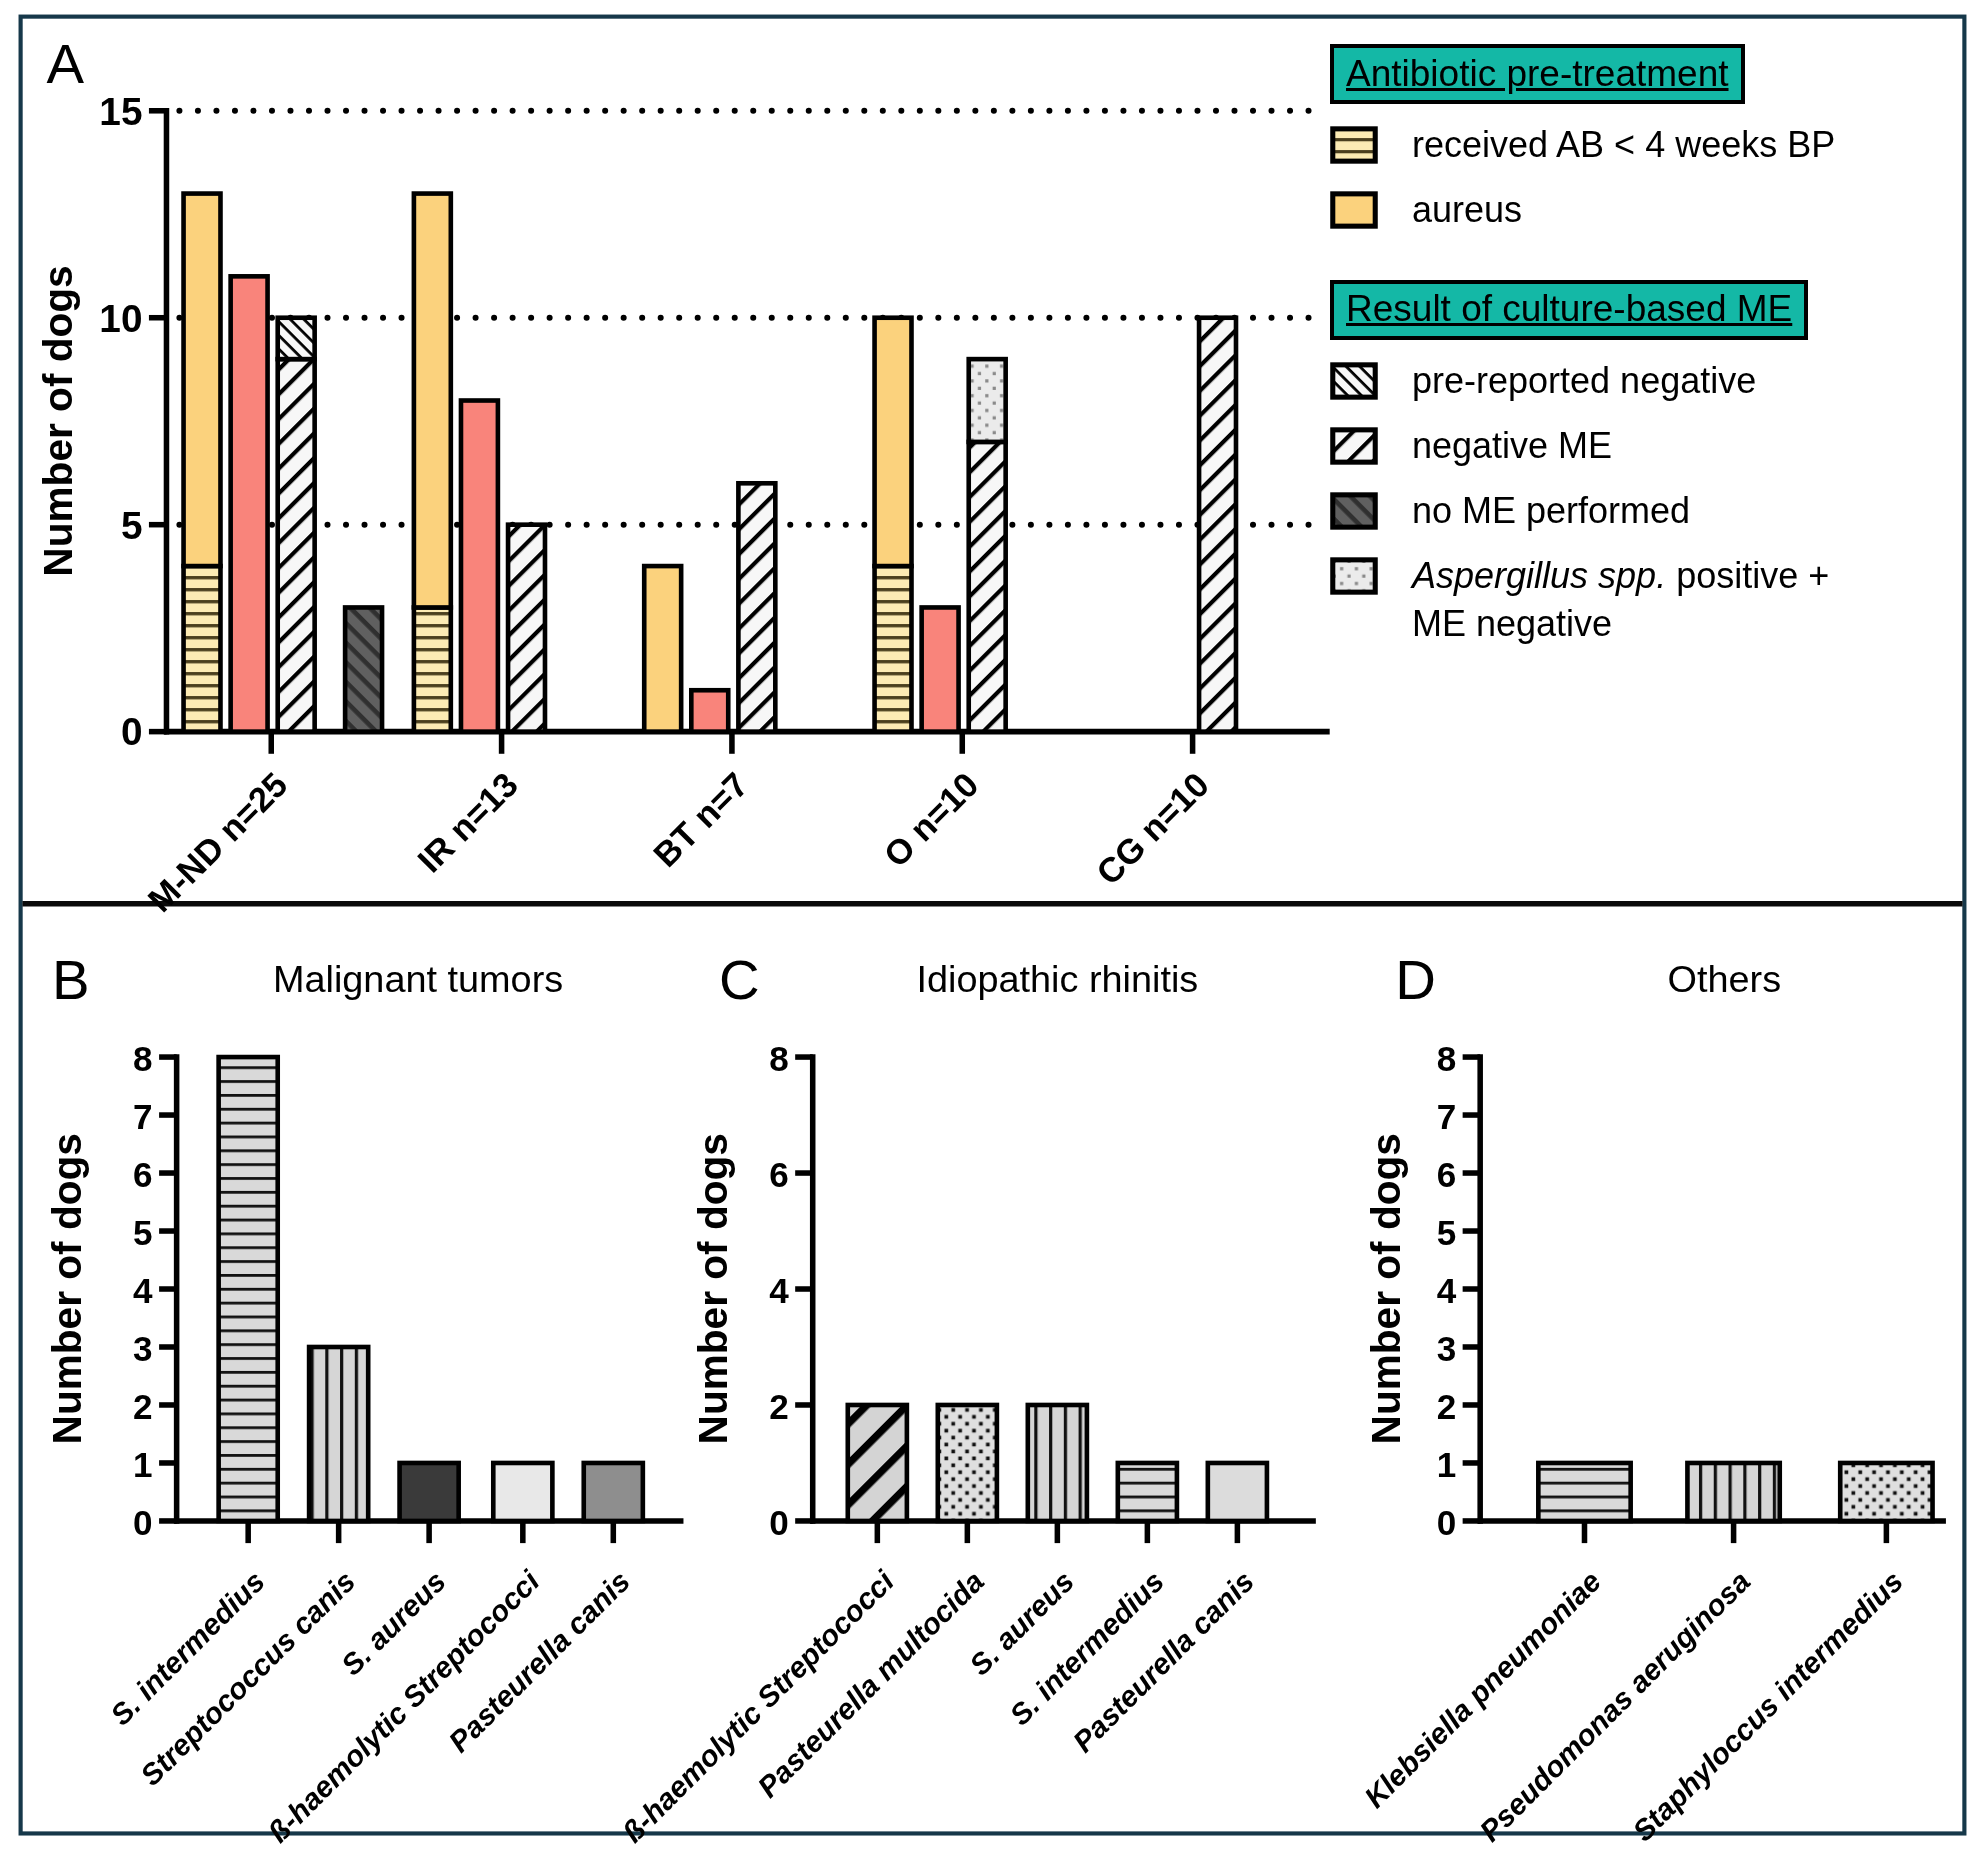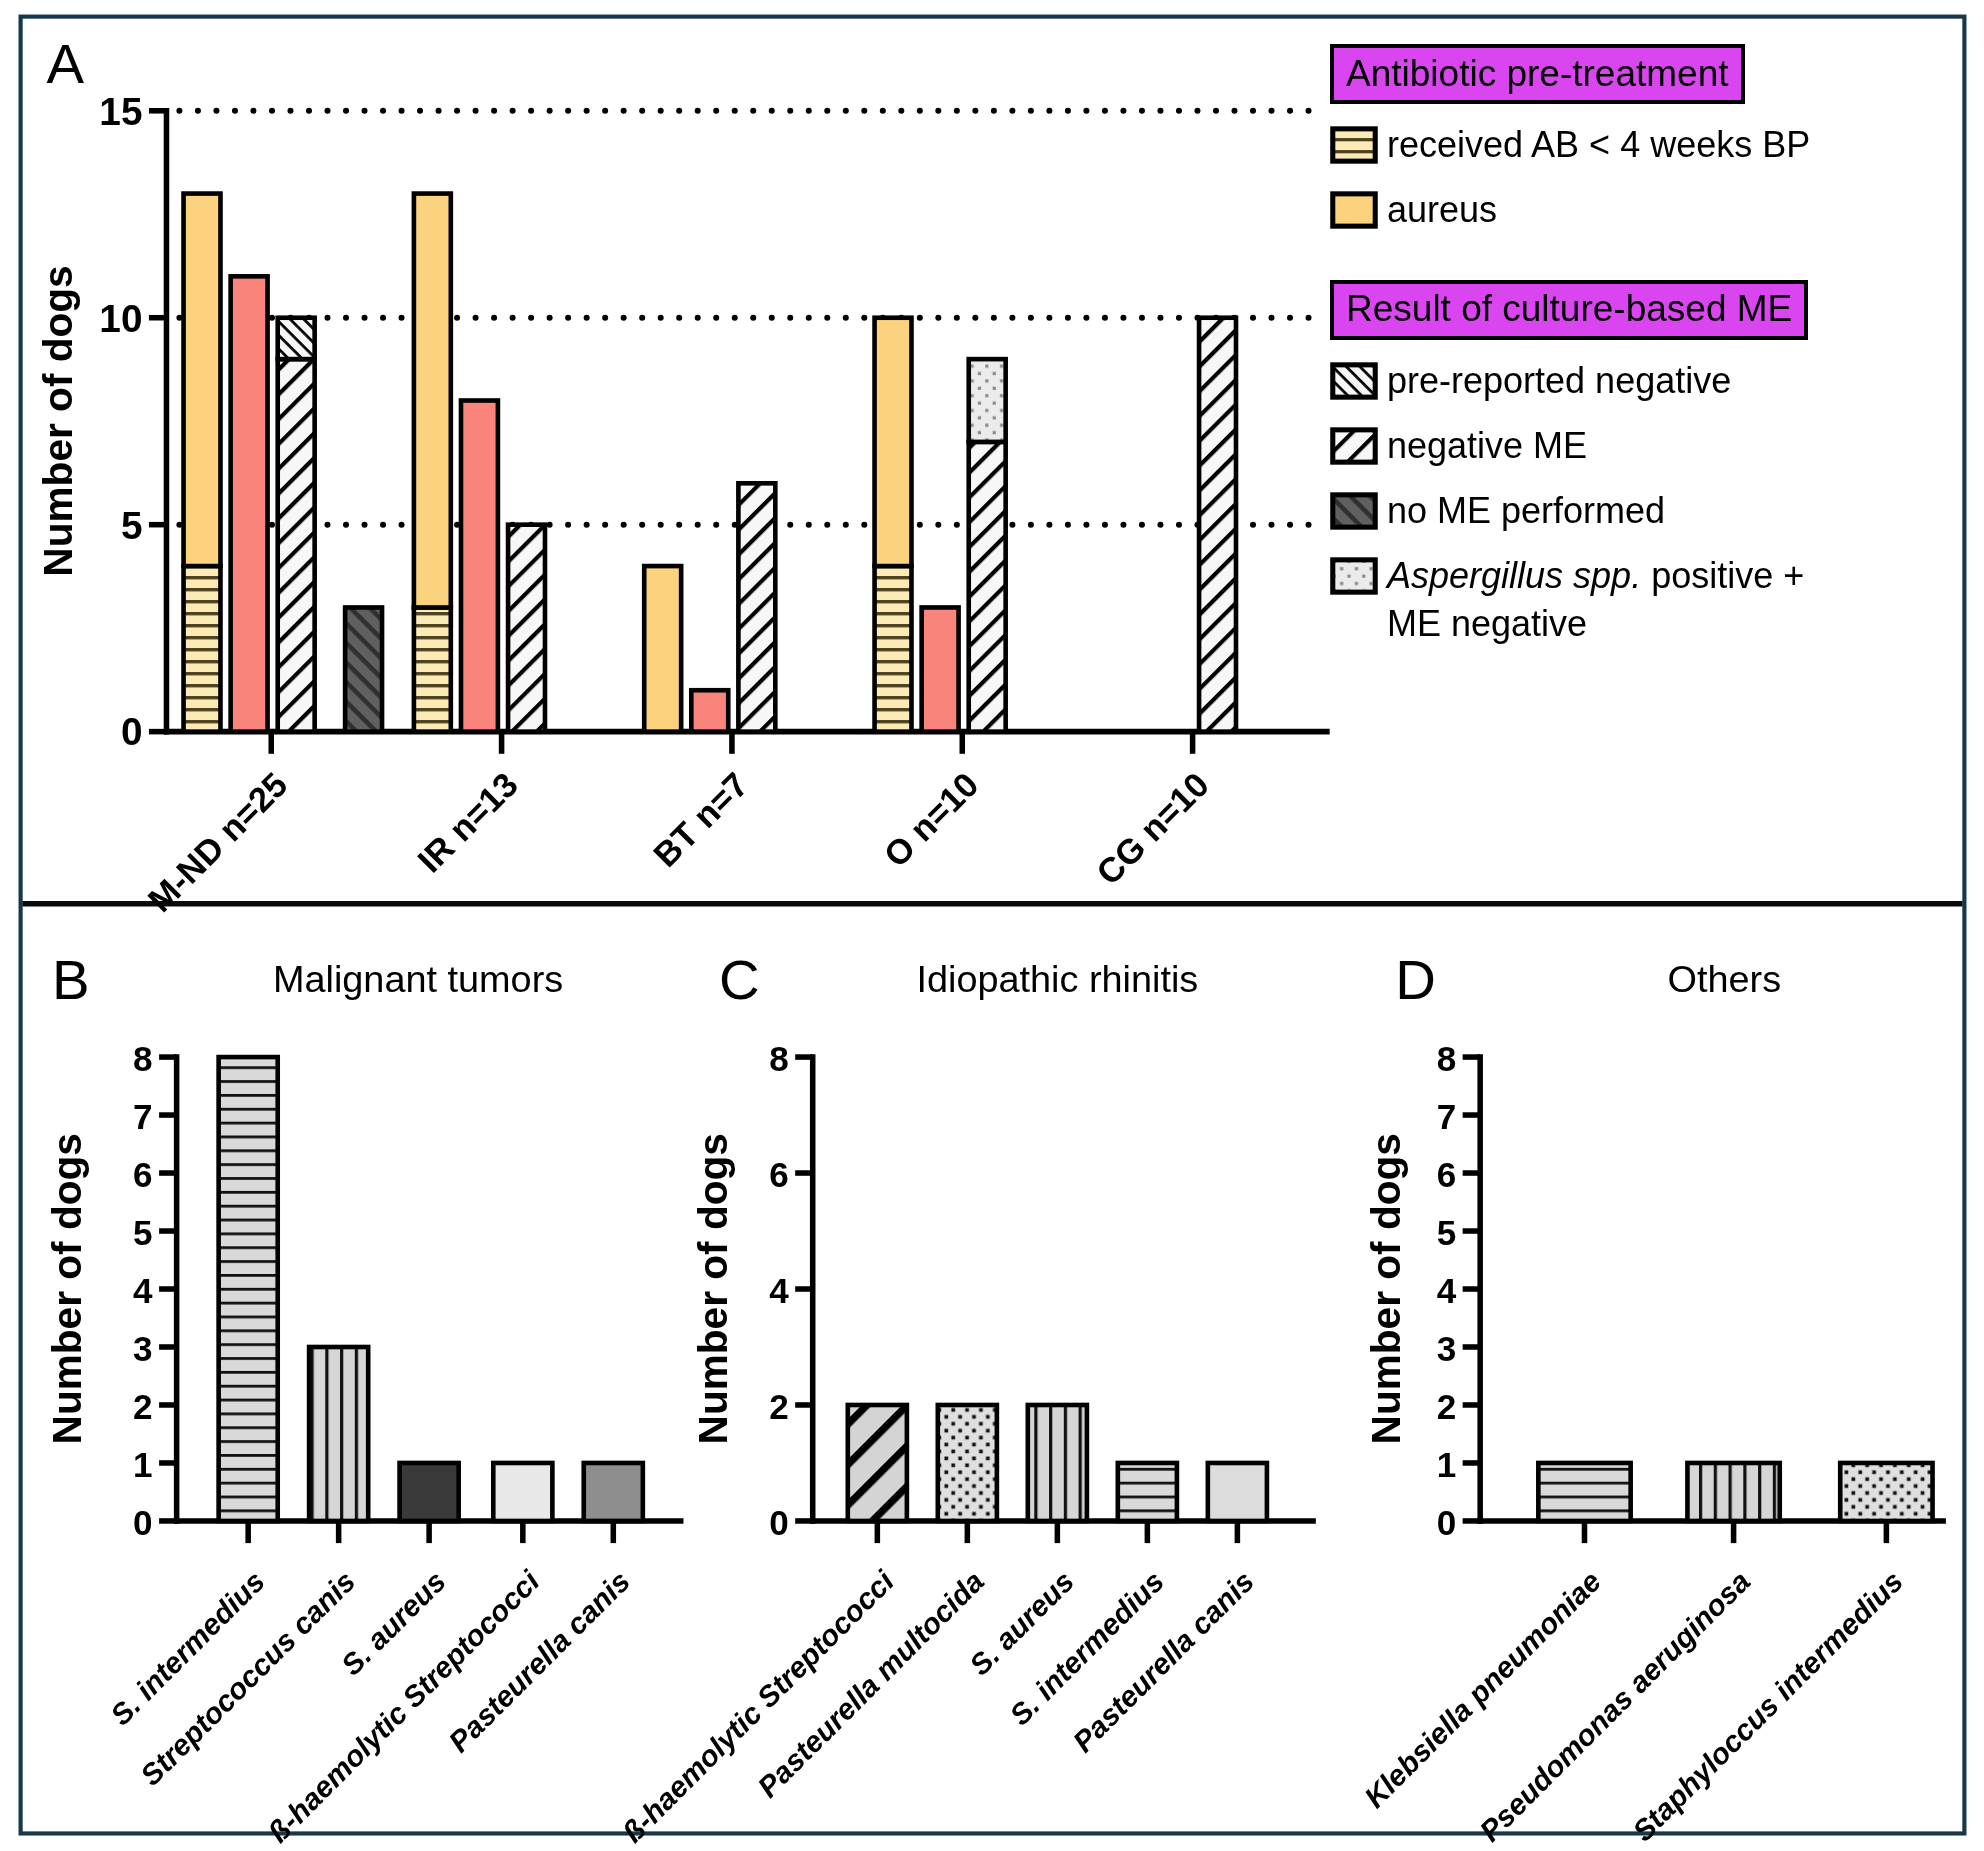--- a/index.html
+++ b/index.html
@@ -2,23 +2,23 @@
 <html style="font-size:7.4px"><head>
 <meta charset="utf-8">
 <style>
   html,body{margin:0;padding:0;background:#fff;}
   #page{position:relative;width:1985px;height:1851px;background:#ffffff;
         font-family:"Liberation Sans",sans-serif;overflow:hidden;}
   #fig{display:block;position:absolute;left:0;top:0;}
   svg text{font-family:"Liberation Sans",sans-serif;fill:#000;}
   #legendA{position:absolute;left:1330px;top:44px;width:635px;color:#000;}
   .lgd-header{display:inline-block;border:4.2px solid #000;padding:4.6px 12px;
-              font-size:37px;line-height:1.15;background:#d946ef;}
+              font-size:37px;line-height:1.15;background:#14b8a6;text-decoration:underline;}
   .lgd-items{margin-top:4.6px;}
-  .lgd-item{display:flex;align-items:flex-start;gap:9px;margin-top:17.5px;}
+  .lgd-item{display:flex;align-items:flex-start;gap:34px;margin-top:17.5px;}
   .lgd-swatch{flex:0 0 auto;margin-top:4.6px;}
   .lgd-label{font-size:36px;line-height:1.32;}
   .lgd-sec2{margin-top:46px;}
 </style>
 </head>
 <body>
 
 <div id="page">
   <svg id="fig" viewBox="0 0 4299 4010" width="1985" height="1851">
     <defs id="defs">

